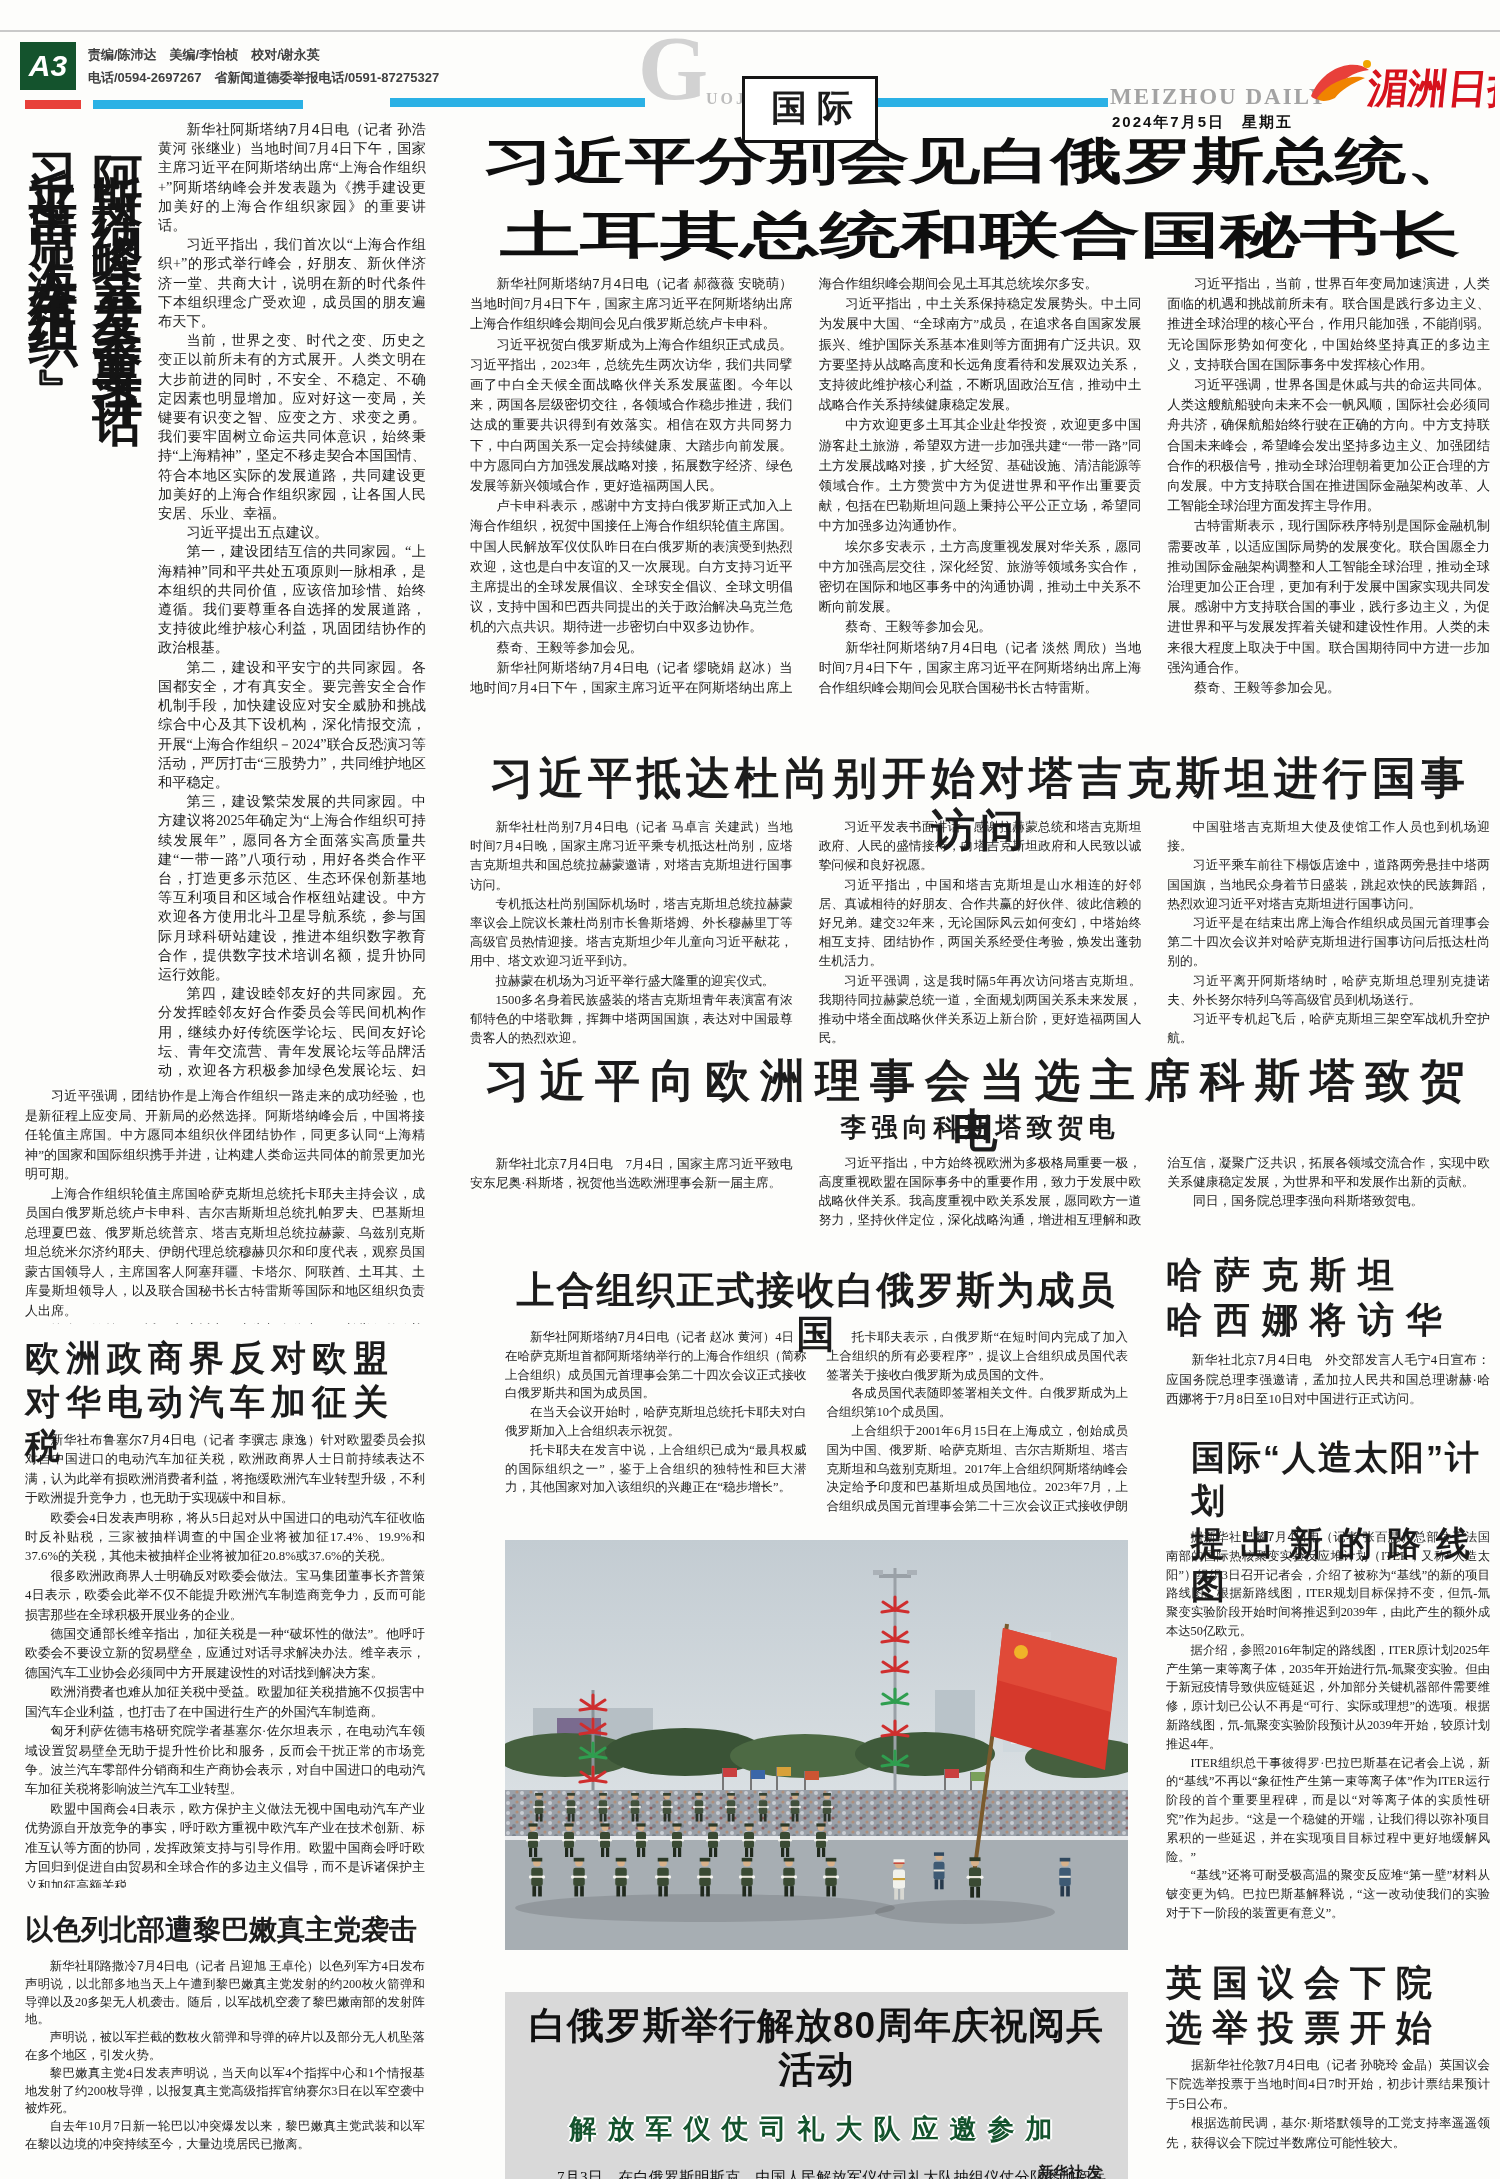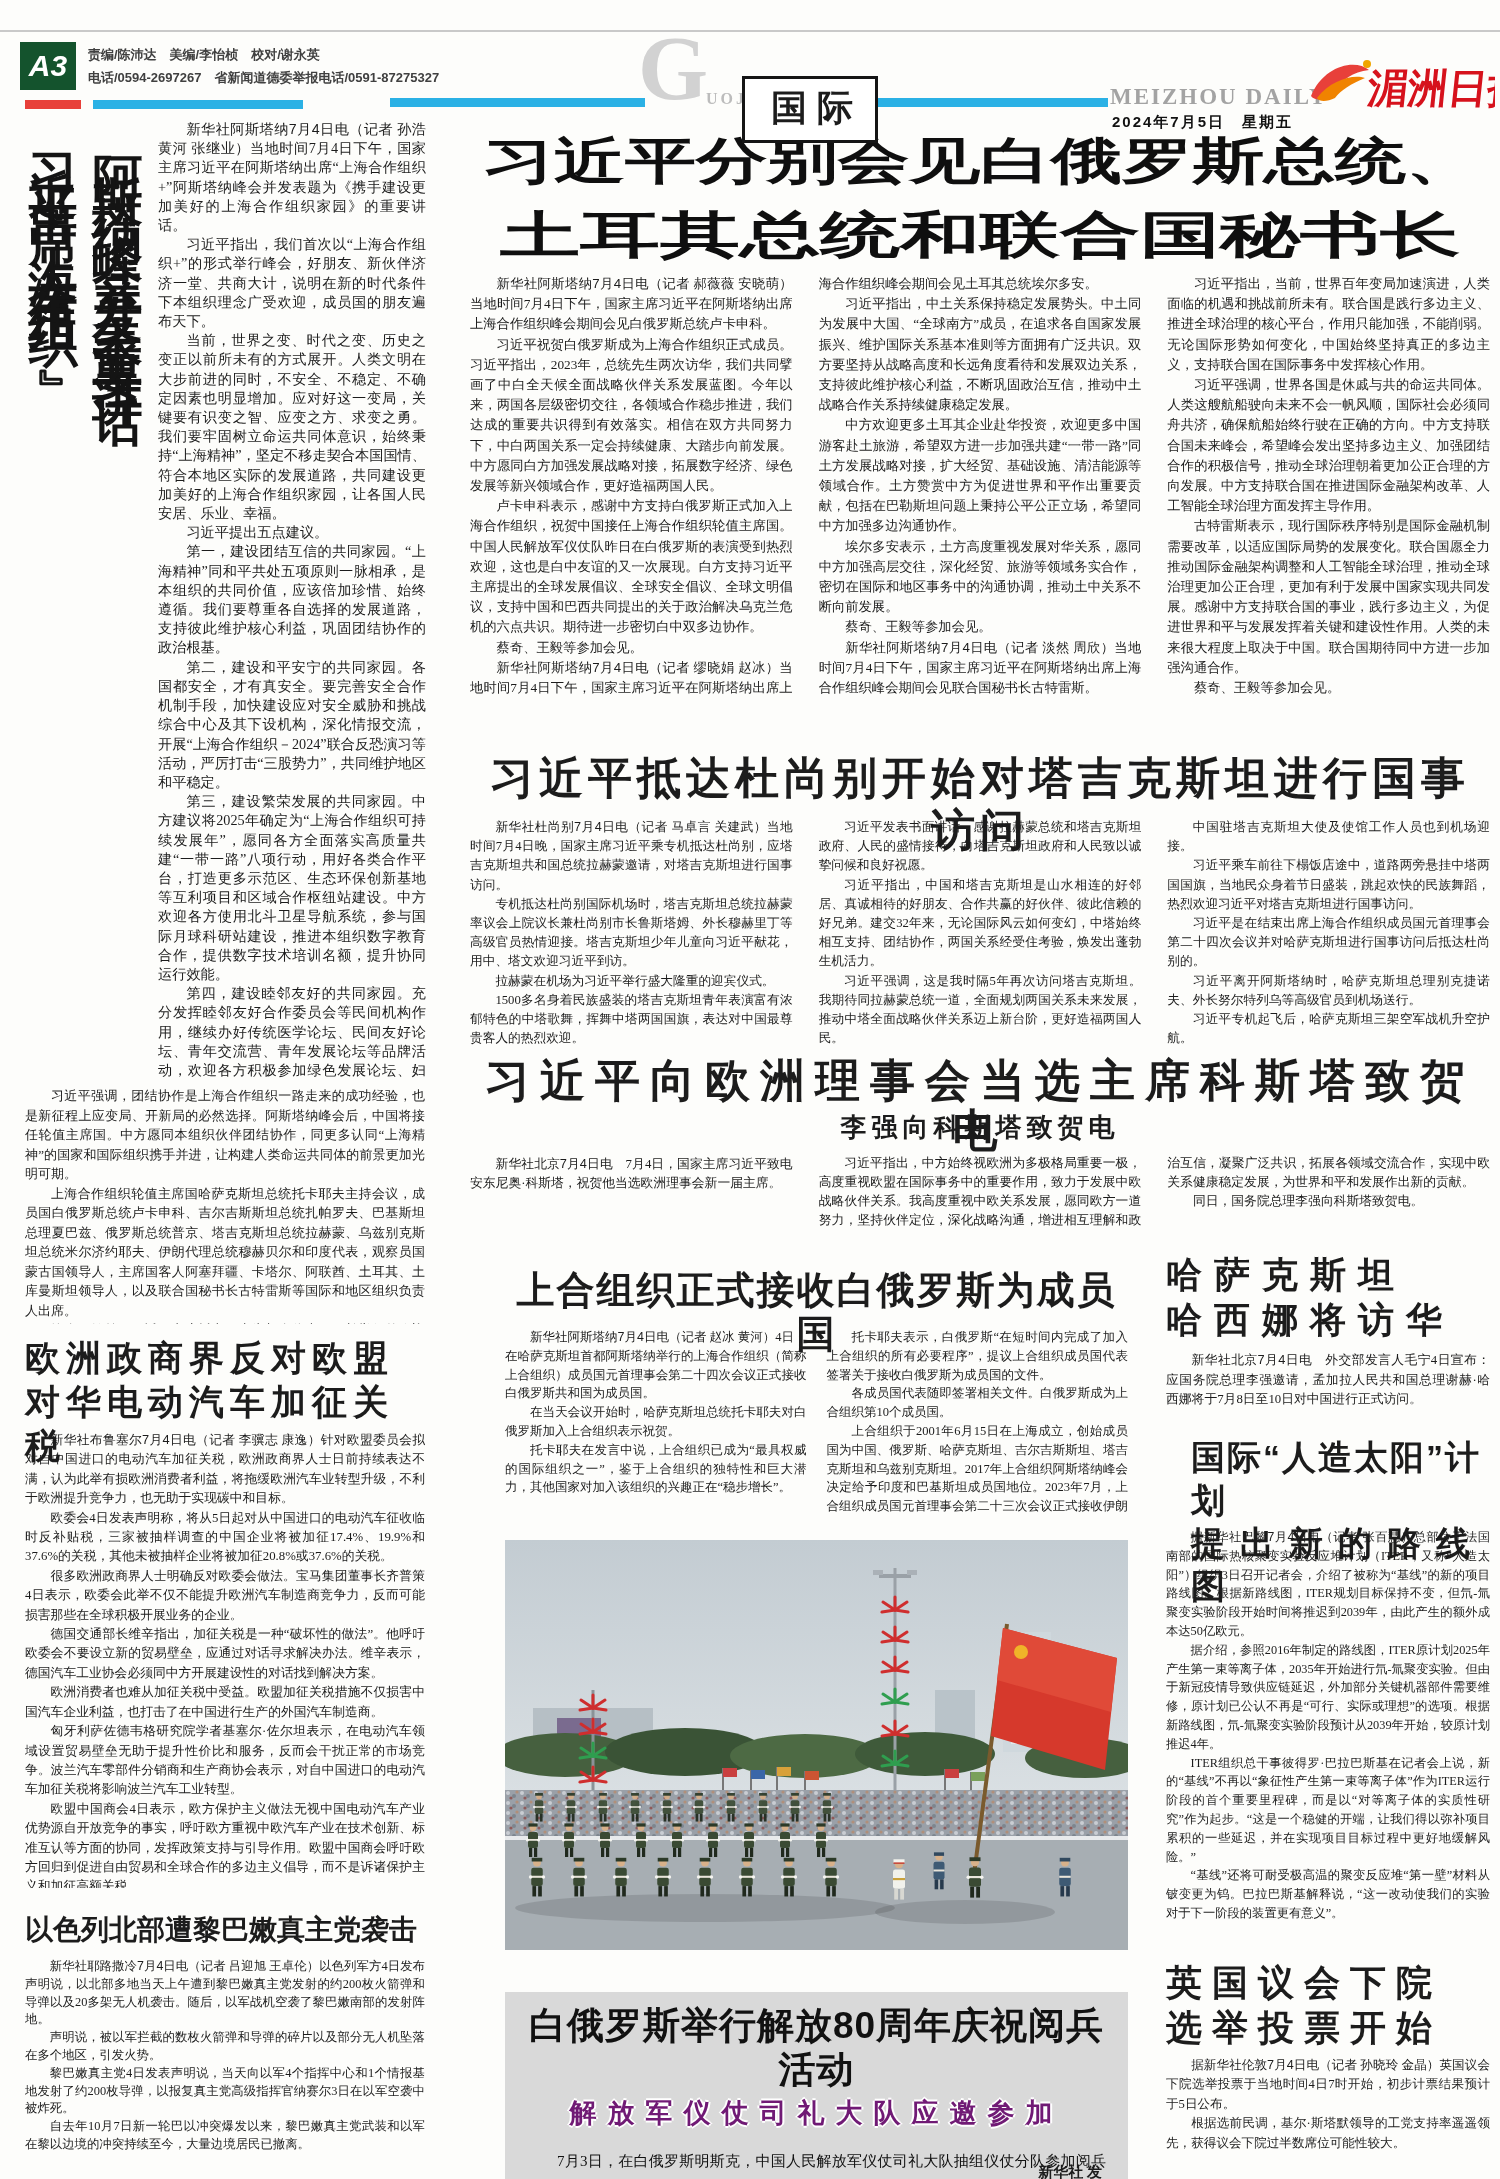--- a/index.html
+++ b/index.html
@@ -59,21 +59,21 @@
   .uk-b{left:1166px;top:2056px;width:324px;height:102px;font-size:12.6px;line-height:19.4px;}
   
   .ev-h{left:25px;top:1336px;width:400px;font:900 35px/44px "Liberation Sans",sans-serif;letter-spacing:6px;}
   .ev-b{left:25px;top:1430px;width:400px;height:458px;font-size:12.8px;line-height:19.4px;}
   .il-h{left:25px;top:1912px;width:400px;font:900 28px/36px "Liberation Sans",sans-serif;white-space:nowrap;}
   .il-b{left:25px;top:1958px;width:400px;height:198px;font-size:12.4px;line-height:17.8px;}
   
   .photo{left:505px;top:1540px;width:623px;height:410px;display:block;}
   .cap{left:505px;top:1992px;width:623px;height:200px;background:#d9d9d9;box-sizing:border-box;padding:12px 22px;}
   .cap-t{font:900 37px/44px "Liberation Sans",sans-serif;text-align:center;letter-spacing:1px;color:#111;}
-  .cap-s{font:700 27px/34px "Liberation Sans",sans-serif;text-align:center;letter-spacing:11px;color:#701a75;margin-top:4px;
+  .cap-s{font:700 27px/34px "Liberation Sans",sans-serif;text-align:center;letter-spacing:11px;color:#14532d;margin-top:20px;
          text-shadow:-2px 0 #fff,2px 0 #fff,0 -2px #fff,0 2px #fff;}
   .cap-c{position:relative;font-size:15px;line-height:26px;text-align:justify;text-indent:2em;margin-top:18px;color:#111;}
   .cap-credit{position:absolute;right:26px;bottom:10px;font-weight:700;font-size:15px;}
 </style>
 </head>
 <body>
 
 <div id="page">
 
   <div class="abs toprule"></div>

